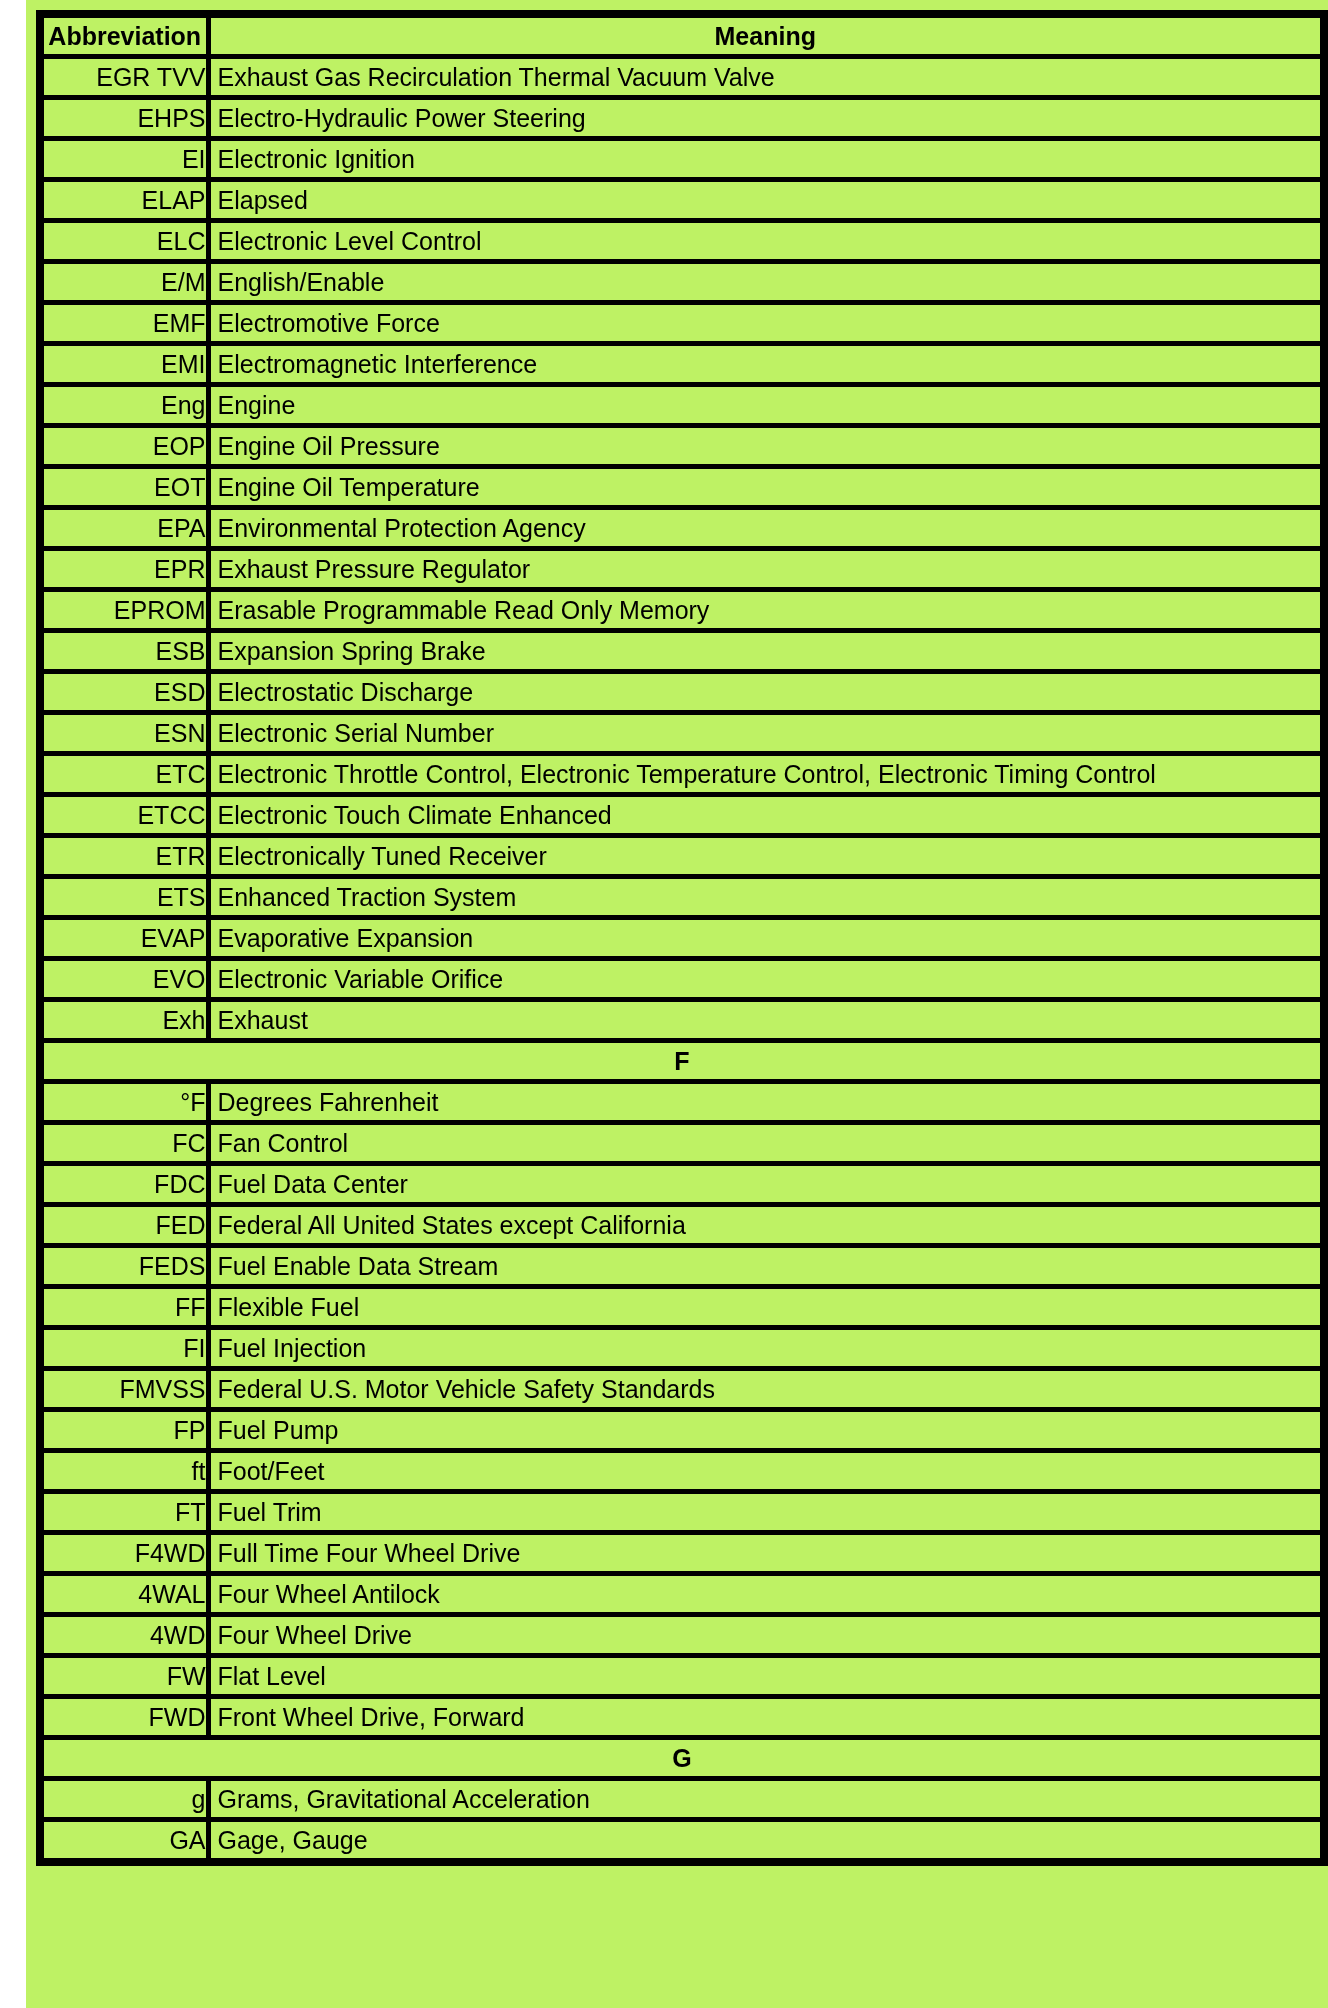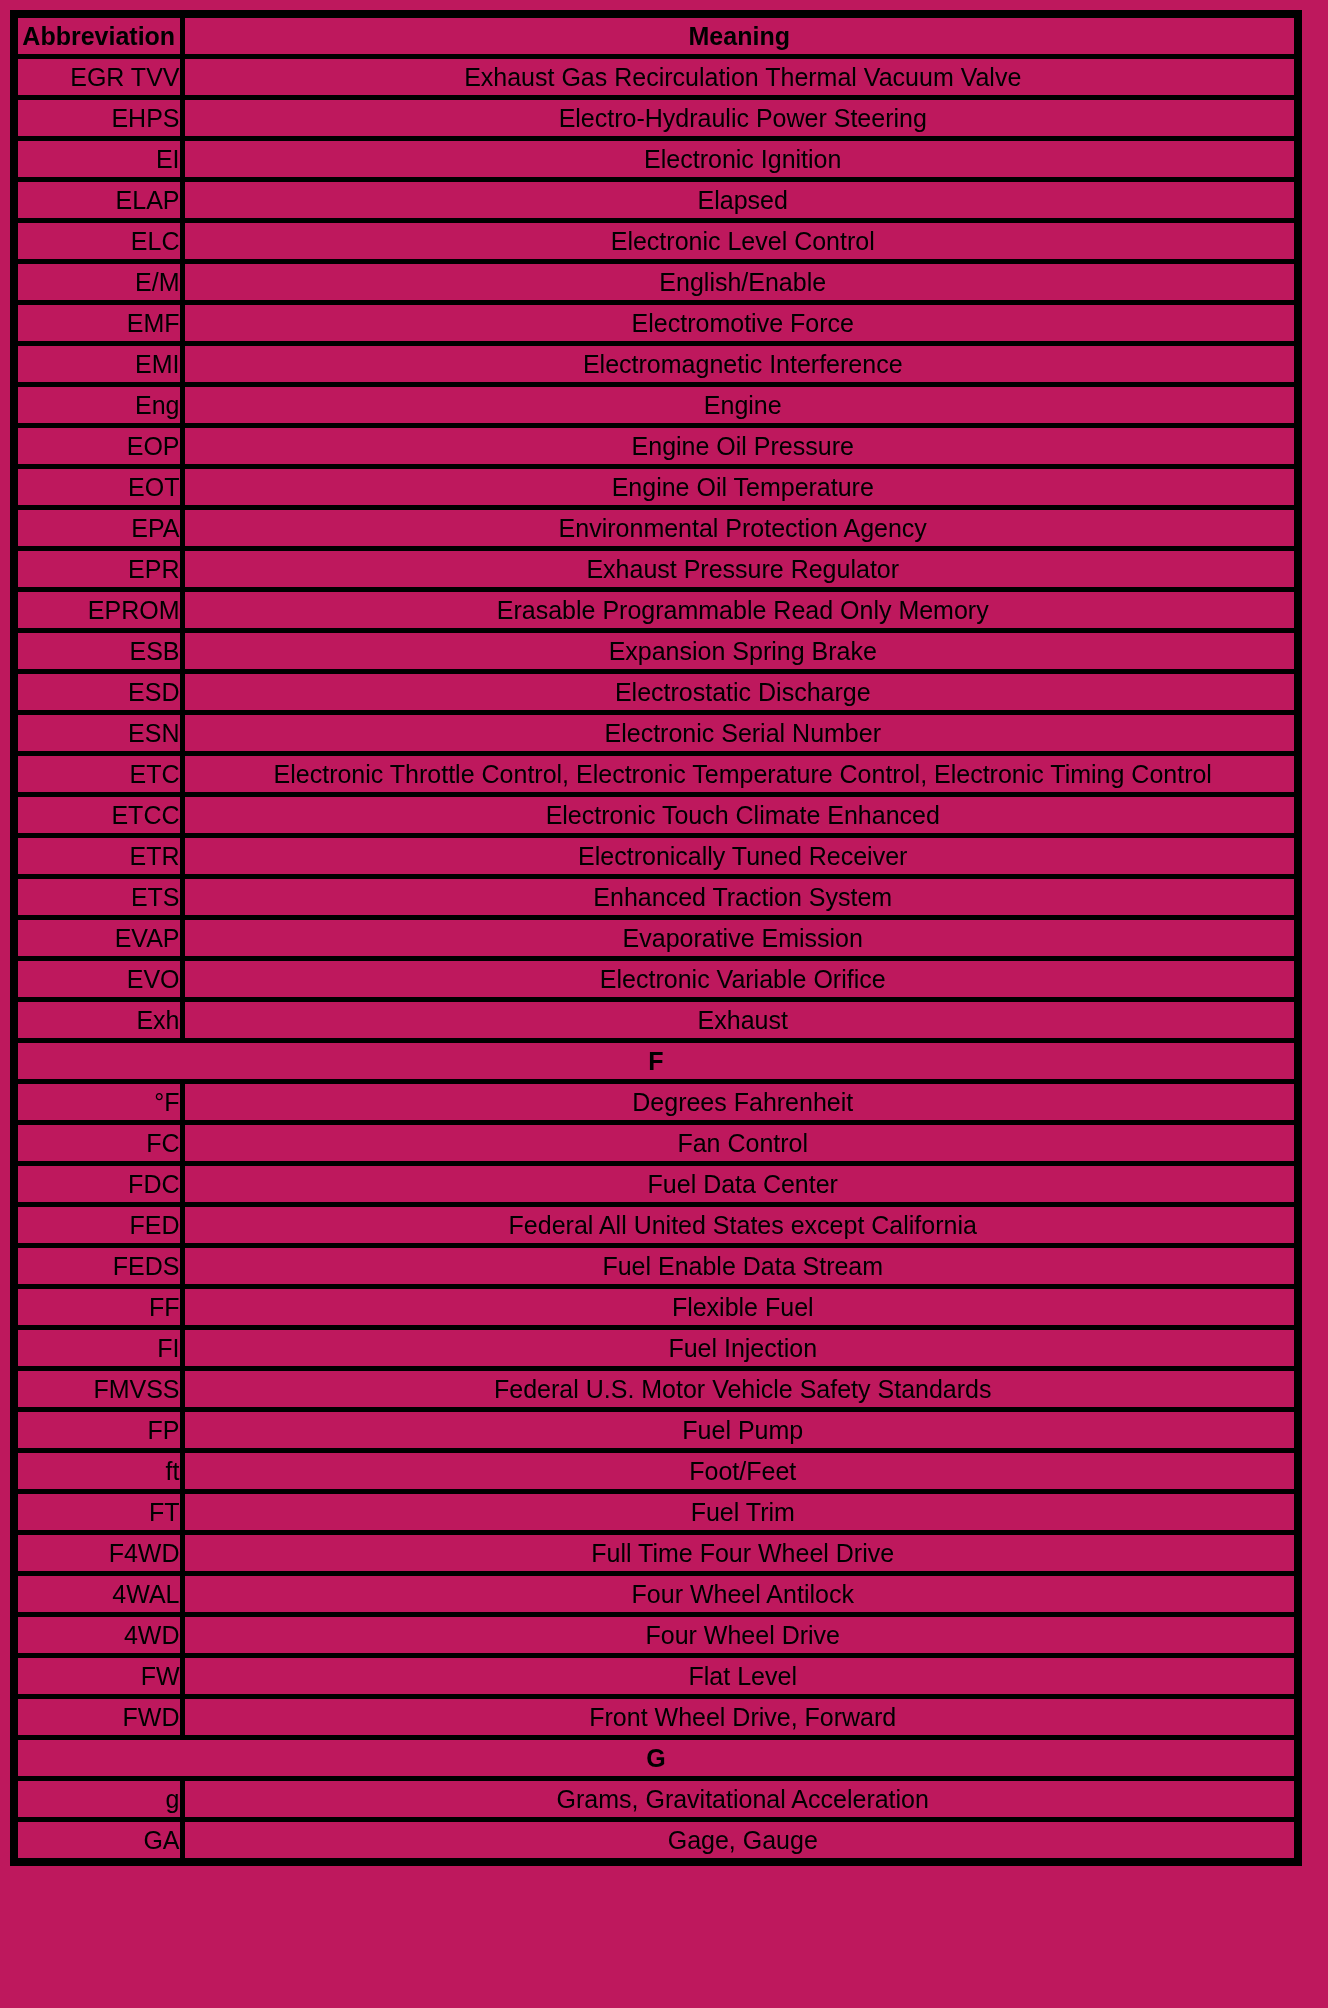--- a/index.html
+++ b/index.html
@@ -9,21 +9,22 @@
   }
   body {
     width: 1328px;
     height: 2008px;
     position: relative;
     font-family: "Liberation Sans", sans-serif;
   }
   .page {
     position: absolute;
     inset: 0;
-    background: #be185d;
+    background: #bef264;
+    margin-left: 26px;
   }
   table.abbrev-table {
     position: absolute;
     left: 10px;
     top: 10px;
     width: 1292px;
     border-collapse: collapse;
     table-layout: fixed;
     border: 8px solid #000000;
   }
@@ -40,21 +41,21 @@
     padding: 0;
   }
   th {
     font-weight: bold;
     text-align: center;
   }
   td.abbr {
     text-align: right;
   }
   td.meaning {
-    text-align: center;
+    text-align: left;
     padding-left: 7px;
   }
   td.section-letter {
     text-align: center;
     font-weight: bold;
   }
 </style>
 </head>
 <body>
 
@@ -150,21 +151,21 @@
         <tr>
           <td class="abbr">ETR</td>
           <td class="meaning">Electronically Tuned Receiver</td>
         </tr>
         <tr>
           <td class="abbr">ETS</td>
           <td class="meaning">Enhanced Traction System</td>
         </tr>
         <tr>
           <td class="abbr">EVAP</td>
-          <td class="meaning">Evaporative Emission</td>
+          <td class="meaning">Evaporative Expansion</td>
         </tr>
         <tr>
           <td class="abbr">EVO</td>
           <td class="meaning">Electronic Variable Orifice</td>
         </tr>
         <tr>
           <td class="abbr">Exh</td>
           <td class="meaning">Exhaust</td>
         </tr>
         <tr>

